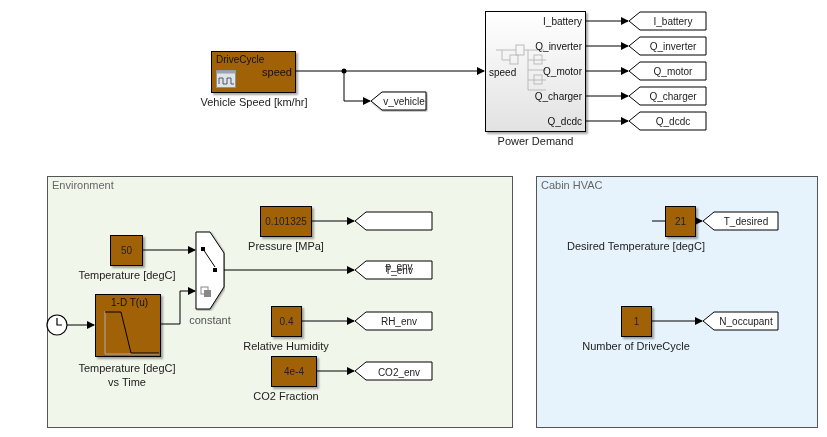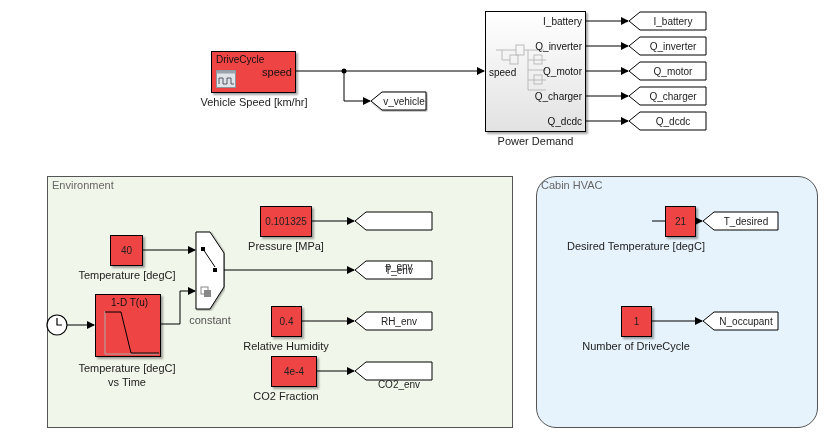--- a/index.html
+++ b/index.html
@@ -1,34 +1,34 @@
 <!DOCTYPE html>
 <html><head>
 <meta charset="utf-8">
 <style>
   html, body { margin:0; padding:0; }
   body { width:827px; height:437px; background:#ffffff; position:relative; overflow:hidden;
          font-family:"Liberation Sans", sans-serif; color:#222; }
   .abs { position:absolute; }
-  .blk { position:absolute; background:#ef4444; border:1px solid #000; box-shadow:2px 2px 2px rgba(0,0,0,0.35); box-sizing:border-box; }
+  .blk { position:absolute; background:#a16207; border:1px solid #000; box-shadow:2px 2px 2px rgba(0,0,0,0.35); box-sizing:border-box; }
   .lbl { position:absolute; font-size:11px; color:#222; white-space:nowrap; text-align:center; }
   .cval { font-size:10px; display:flex; align-items:center; justify-content:center; height:100%; }
   .area { position:absolute; border:1px solid #555; box-sizing:border-box; }
   .area-title { position:absolute; left:4px; top:2px; font-size:11px; color:#666; }
   svg.wires { position:absolute; left:0; top:0; }
   .tag { position:absolute; font-size:10px; display:flex; align-items:center; justify-content:center; }
   .port { position:absolute; font-size:10px; color:#111; white-space:nowrap; }
 </style>
 </head>
 <body>
 
 <div class="area" style="left:11px;top:176px;width:466px;height:252px;background:#f1f6ea;margin-left:36px;">
   <span class="area-title">Environment</span>
 </div>
-<div class="area" style="left:536px;top:176px;width:282px;height:252px;background:#e6f3fc;border-radius:20px;">
+<div class="area" style="left:536px;top:176px;width:282px;height:252px;background:#e6f3fc;">
   <span class="area-title">Cabin HVAC</span>
 </div>
 
 <svg class="wires" width="827" height="437">
   <defs>
     <marker id="arr" markerWidth="8" markerHeight="8" refX="7" refY="4" orient="auto" markerUnits="userSpaceOnUse">
       <path d="M0,0 L8,4 L0,8 z" fill="#000"></path>
     </marker>
   </defs>
   <g stroke="#000" stroke-width="1" fill="none">
@@ -116,21 +116,21 @@
   <div class="tag" style="left:12px;top:1px;width:66px;height:19px;">Q_charger</div>
 </div>
 <div class="abs" style="left:628px;top:111px;width:80px;height:21px;">
   <svg class="abs" width="80" height="21">
       <path d="M1,10 L12,1 L78,1 L78,19 L12,19 Z" fill="#fff" stroke="#000"></path>
     </svg>
   <div class="tag" style="left:12px;top:1px;width:66px;height:19px;">Q_dcdc</div>
 </div>
 
 <div class="blk" style="left:110px;top:235px;width:33px;height:31px;">
-  <div class="cval">40</div>
+  <div class="cval">50</div>
 </div>
 <div class="lbl" style="left:65px;top:269px;width:124px;">Temperature [degC]</div>
 
 <svg class="abs" style="left:45px;top:313px;" width="24" height="24">
   <circle cx="12" cy="12" r="10" fill="#fff" stroke="#000" stroke-width="1.2"></circle>
   <path d="M12,5 L12,12 L17,12" stroke="#000" stroke-width="1.2" fill="none"></path>
 </svg>
 
 <div class="blk" style="left:95px;top:294px;width:66px;height:63px;">
   <span class="port" style="left:15px;top:2px;font-size:10px;">1-D T(u)</span>
@@ -182,21 +182,21 @@
 </div>
 
 <div class="blk" style="left:271px;top:356px;width:46px;height:31px;">
   <div class="cval">4e-4</div>
 </div>
 <div class="lbl" style="left:236px;top:390px;width:100px;">CO2 Fraction</div>
 <div class="abs" style="left:354px;top:361px;width:80px;height:21px;">
   <svg class="abs" width="80" height="21">
       <path d="M1,10 L12,1 L78,1 L78,19 L12,19 Z" fill="#fff" stroke="#000"></path>
     </svg>
-  <div class="tag" style="left:12px;top:13px;width:66px;height:20px;">CO2_env</div>
+  <div class="tag" style="left:12px;top:1px;width:66px;height:20px;">CO2_env</div>
 </div>
 
 <div class="blk" style="left:621px;top:206px;width:31px;height:31px;margin-left:44px;">
   <div class="cval">21</div>
 </div>
 <div class="lbl" style="left:556px;top:240px;width:160px;">Desired Temperature [degC]</div>
 <div class="abs" style="left:702px;top:211px;width:78px;height:21px;">
   <svg class="abs" width="78" height="21">
       <path d="M1,10 L12,1 L76,1 L76,19 L12,19 Z" fill="#fff" stroke="#000"></path>
     </svg>

